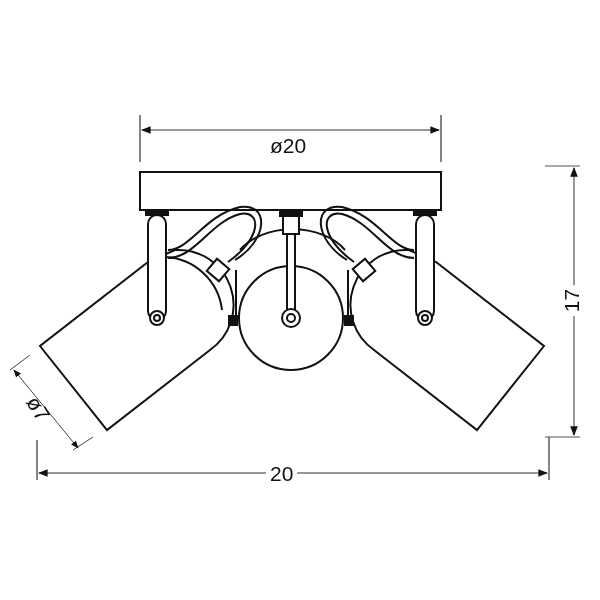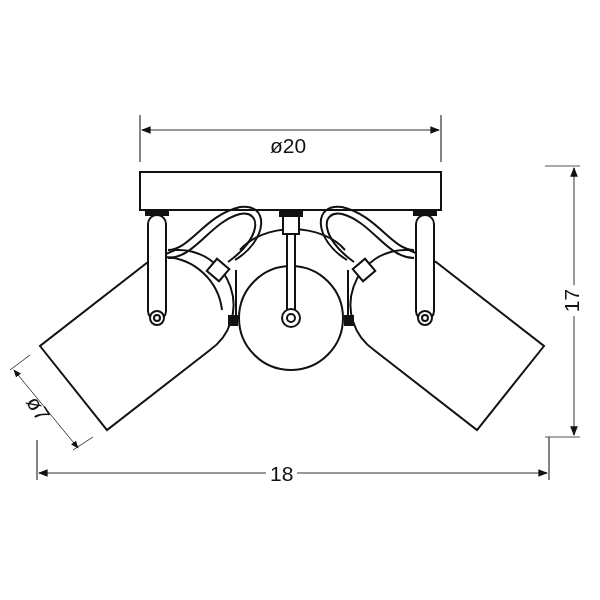--- a/index.html
+++ b/index.html
@@ -84,15 +84,15 @@
     <path d="M 168 250 C 190 250, 205 215, 240 207 C 270 203, 268 240, 235 260"></path>
     <path d="M 168 258 C 195 258, 210 222, 240 214 C 262 210, 262 238, 228 262"></path>
     <rect x="210" y="262" width="16" height="16" transform="rotate(40 218 270)" fill="#fff"></rect>
     <path d="M 414 250 C 392 250, 377 215, 342 207 C 312 203, 314 240, 347 260"></path>
     <path d="M 414 258 C 387 258, 372 222, 342 214 C 320 210, 320 238, 354 262"></path>
     <rect x="356" y="262" width="16" height="16" transform="rotate(-40 364 270)" fill="#fff"></rect>
   </g>
 </svg>
 
 <div class="dim-label" id="lbl-top">ø20</div>
-<div class="dim-label" id="lbl-bottom">18</div>
+<div class="dim-label" id="lbl-bottom">20</div>
 <div class="dim-label" id="lbl-right">17</div>
 <div class="dim-label" id="lbl-shade">ø7</div>
 
 </body></html>

